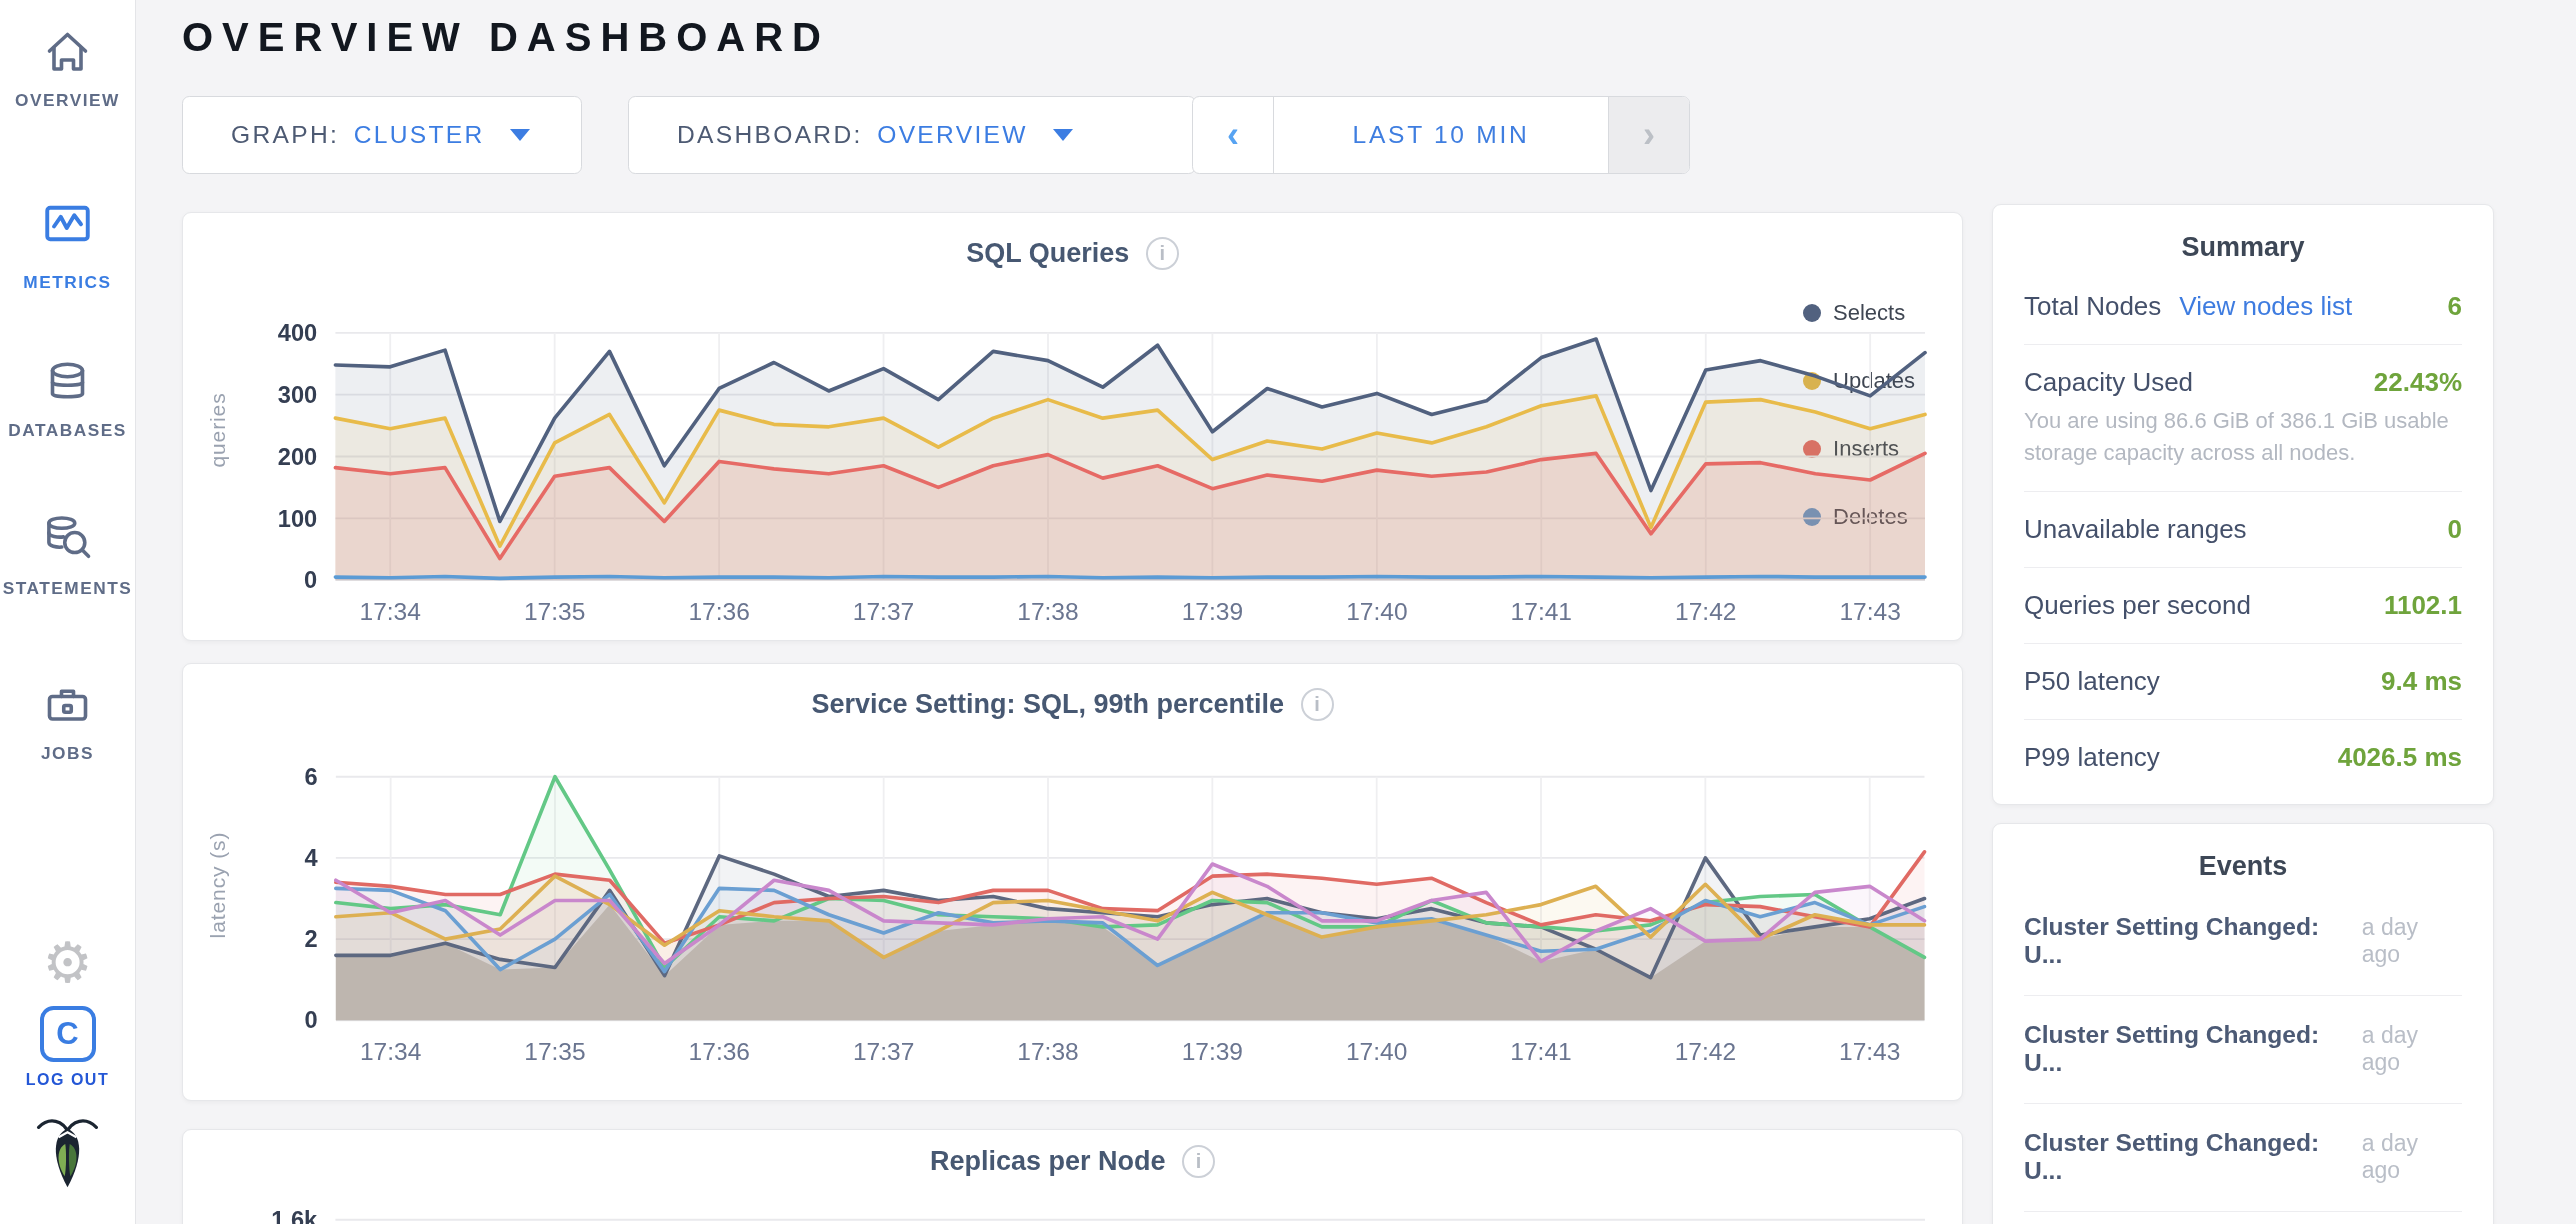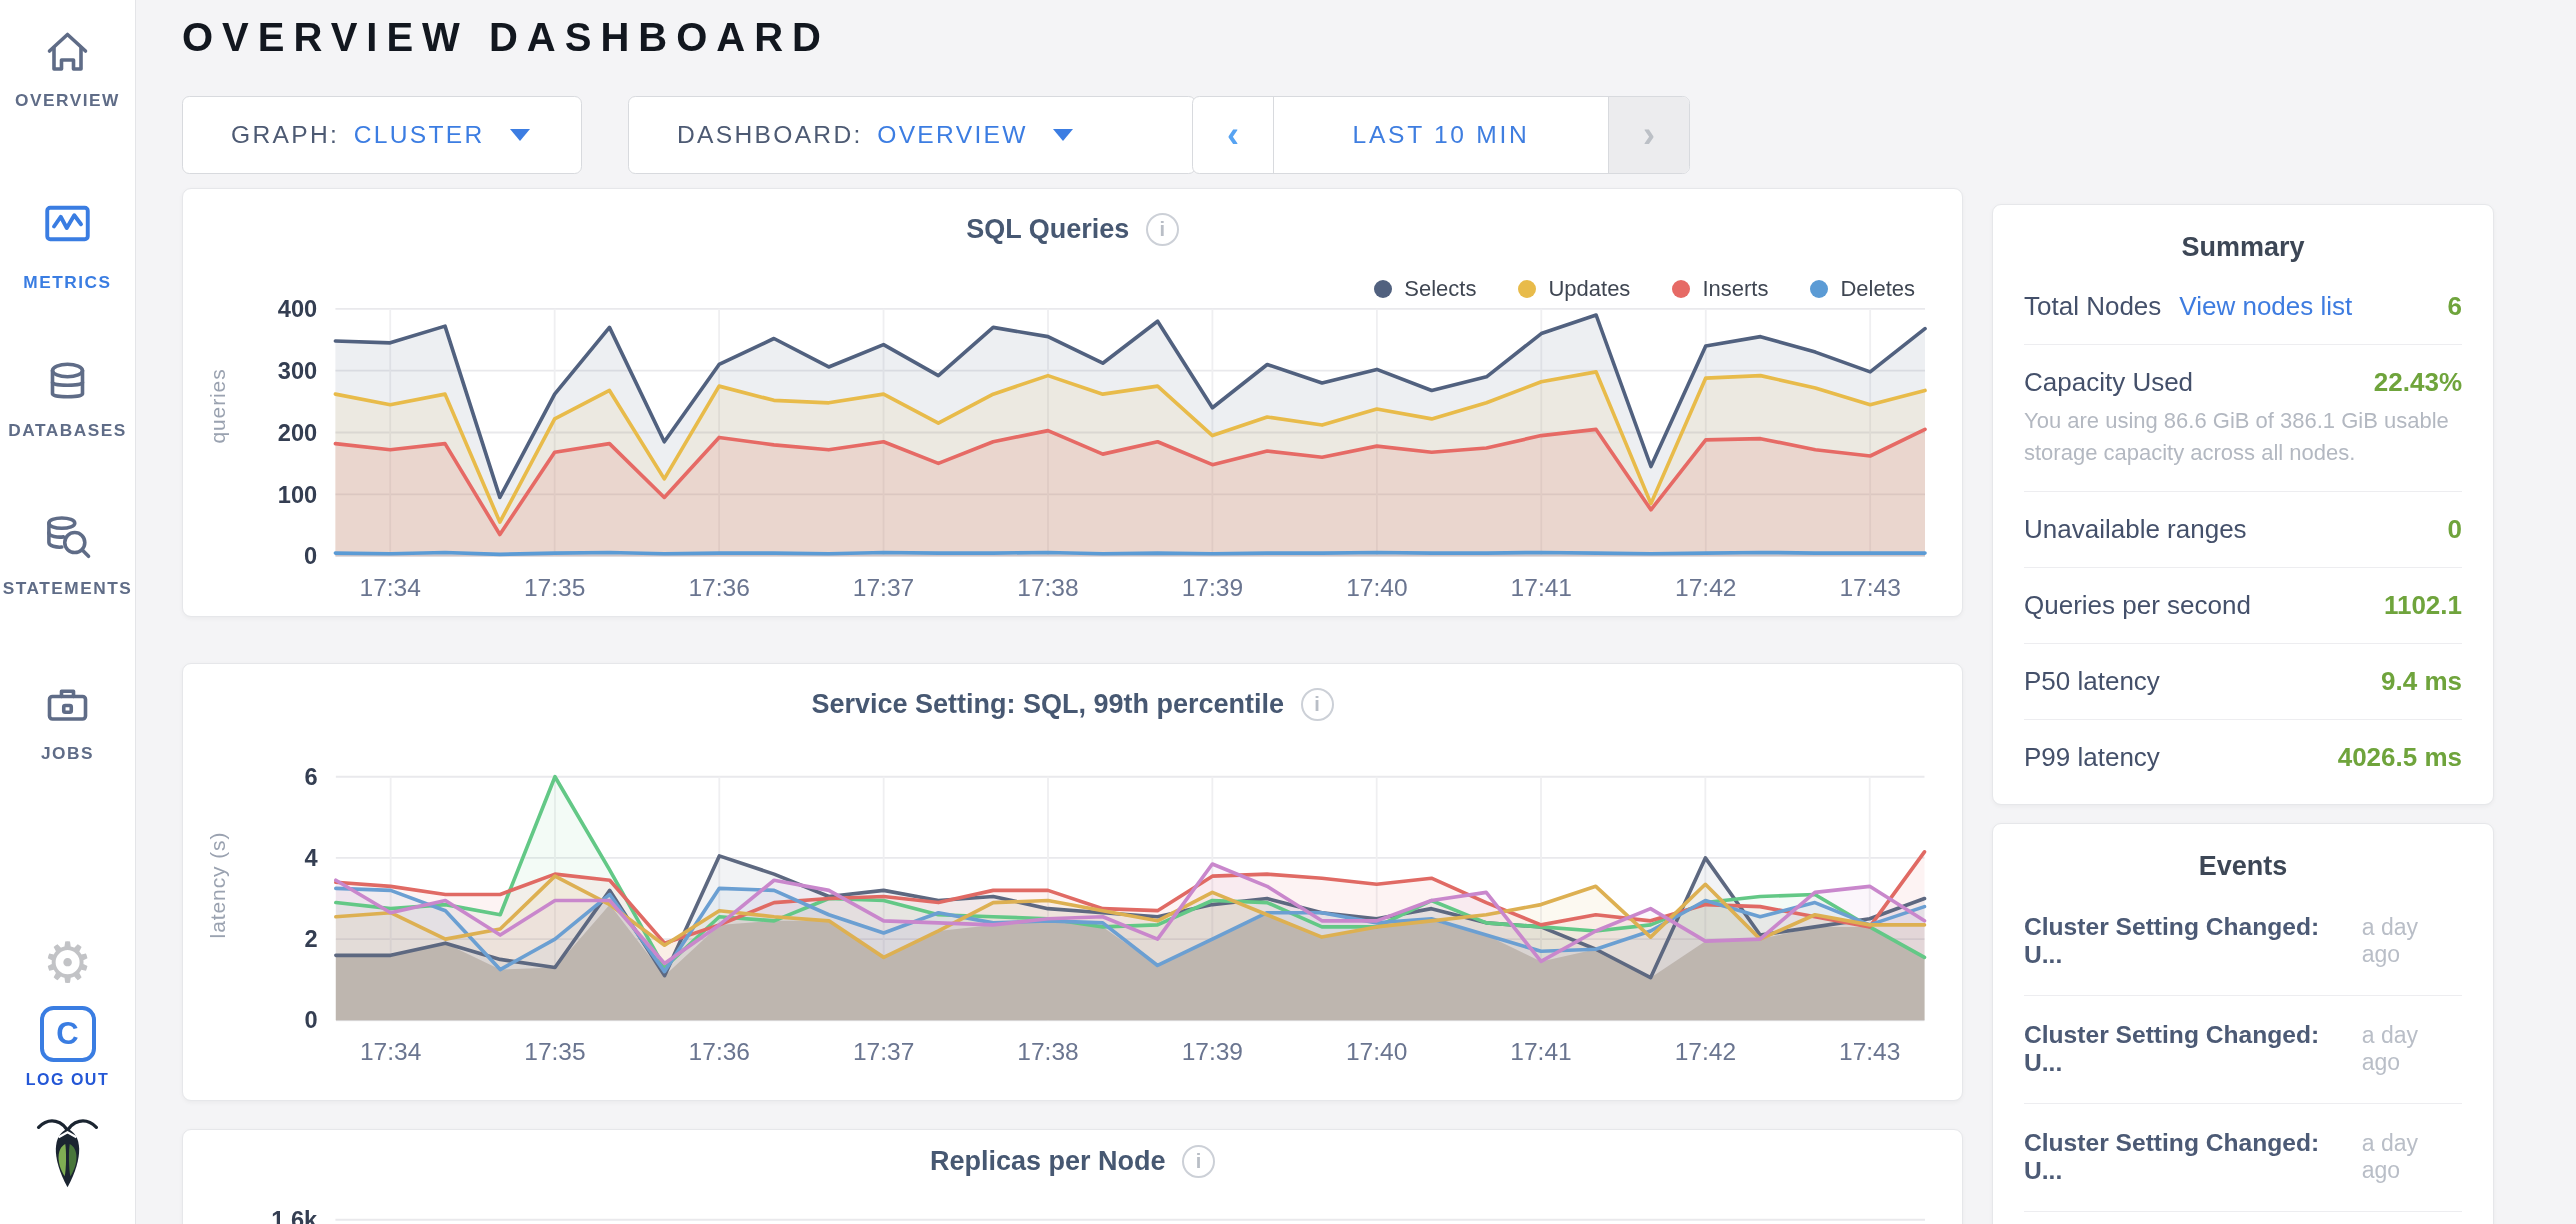--- a/index.html
+++ b/index.html
@@ -34,29 +34,29 @@
     border:1.8px solid #d8dade; border-radius:7.3px; overflow:hidden; background:#fff; }
   .tp-seg { display:flex; align-items:center; justify-content:center; cursor:pointer; }
   .tp-prev { width:80px; color:#57a3f2; font-size:36px; font-weight:bold; }
   .tp-mid { width:336px; border-left:1.8px solid #d8dade; border-right:1.8px solid #d8dade;
     color:#3f7ee0; font-size:24.6px; letter-spacing:2.7px; }
   .tp-next { width:80px; background:#ececee; color:#bcc0c6; font-size:36px; font-weight:bold; }
 
   
   .card { position:absolute; background:#fff; border:0.9px solid #e6e7ea; border-radius:9px;
     box-shadow:0 1.8px 4.5px rgba(0,0,0,.04); }
-  .chart-card-1 { left:182px; top:188px; width:1781px; height:429px; }
+  .chart-card-1 { left:182px; top:212px; width:1781px; height:429px; }
   .chart-card-2 { left:182px; top:663px; width:1781px; height:438px; }
   .chart-card-3 { left:182px; top:1129px; width:1781px; height:382px; }
   .chart-title { margin-top:24px; display:flex; justify-content:center; align-items:center;
     gap:16.4px; font-size:27px; font-weight:bold; color:#475872; }
   .info-icon { width:33px; height:33px; border:2.7px solid #ccd0d7; border-radius:50%;
     color:#b9bec6; font-size:20px; font-weight:bold; display:flex; align-items:center;
     justify-content:center; cursor:pointer; font-style:normal; }
-  .legend { position:absolute; right:47px; top:87px; display:flex; gap:42px; }
+  .legend { position:absolute; right:47px; top:87px; display:flex; gap:42px;flex-direction:column; }
   .lg-item { display:flex; align-items:center; gap:12px; font-size:22px; color:#3f4652; cursor:pointer; }
   .lg-dot { width:18px; height:18px; border-radius:50%; display:inline-block; }
   .ylab { position:absolute; left:-20px; top:48%; width:109px; text-align:center;
     transform:rotate(-90deg); font-size:21px; color:#9aa2b0; letter-spacing:0.9px; }
   .plot { position:absolute; left:16.4px; right:16.4px; }
   .plot-1 { top:107px; bottom:7.3px; }
   .plot-2 { top:100px; height:309px; }
   .plot-3 { top:77px; height:291px; }
   svg text { font-family:"Liberation Sans", sans-serif; }
   .ytick { fill:#343e52; font-size:26px; font-weight:bold; }

